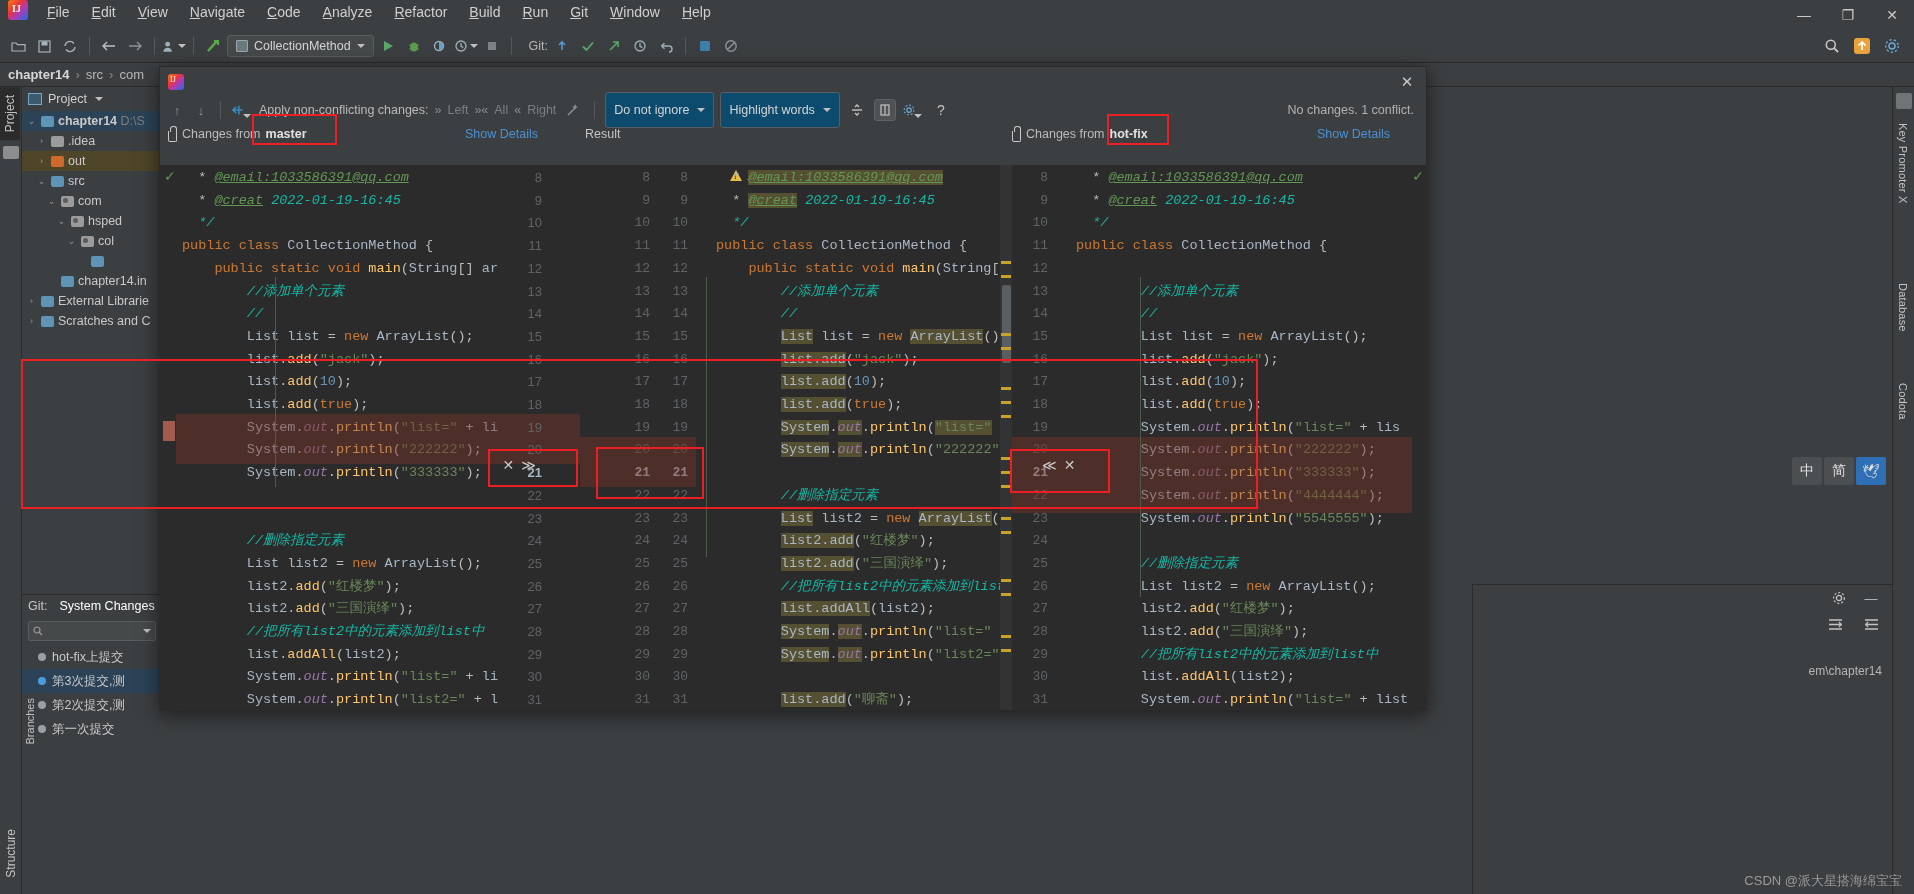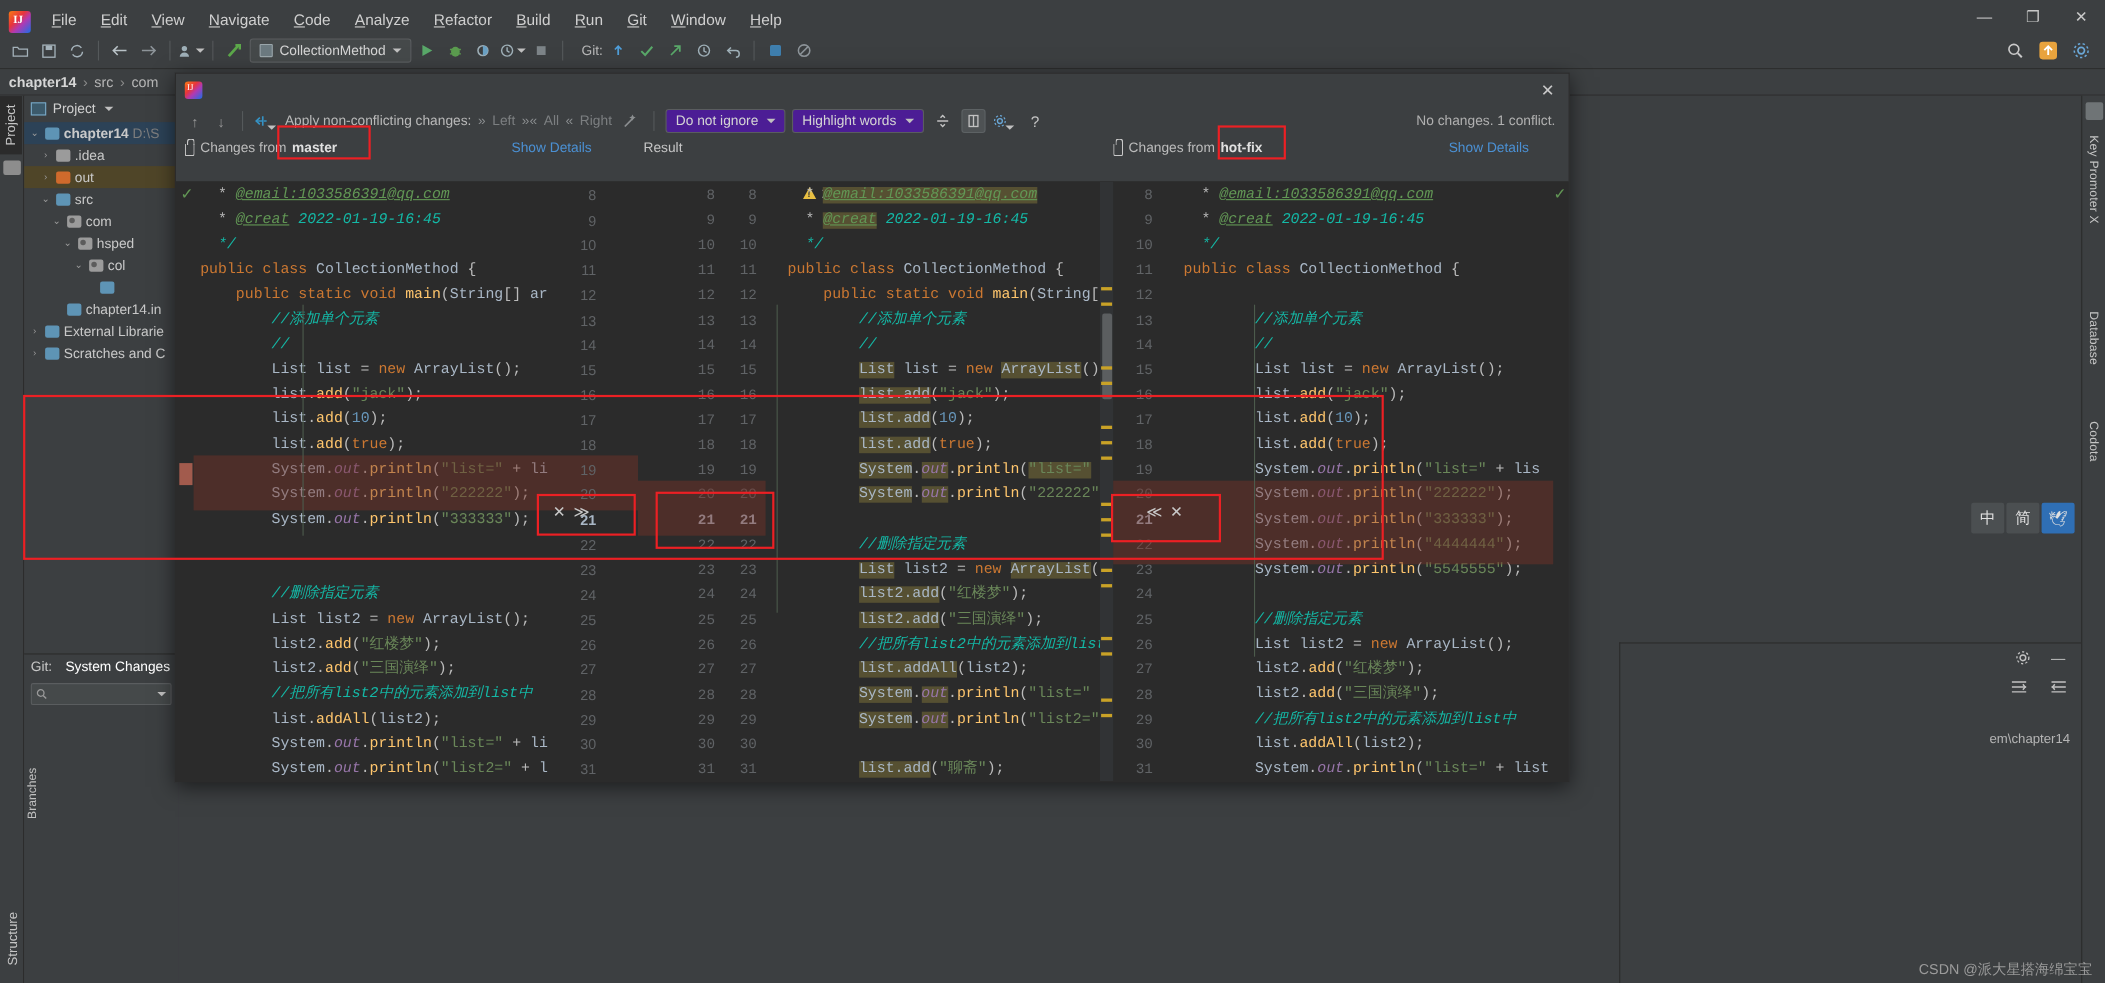--- a/index.html
+++ b/index.html
@@ -6,21 +6,21 @@
   html,body{ background:#3c3f41; }
   body{
     width:1914px; height:894px; overflow:hidden;
     font-family:"Liberation Sans", sans-serif;
     font-size:13px; color:#bbbbbb;
     position:relative;
   }
 
   
   #titlebar{
-    height:30px; background:#3c3f41; display:flex; align-items:flex-end;
+    height:30px; background:#3c3f41; display:flex; align-items:flex-start;
     position:relative;
   }
   #ide-logo{ width:20px;height:20px;margin:0 8px 0 8px; position:relative; flex:none;}
   #ide-logo .sq{position:absolute;inset:0;border-radius:3px;
     background:linear-gradient(135deg,#f97a12 0%,#e8343c 38%,#b03ab3 60%,#1a6ee8 100%);}
   #ide-logo .lbl{position:absolute;left:4px;top:3px;color:#fff;font-size:10px;font-weight:bold;font-family:"Liberation Serif",serif;}
   .menu{ display:flex; align-items:center; gap:0; }
   .menu-item{ padding:4px 11px; color:#cfcfcf; font-size:14px; cursor:default; }
   .menu-item u{ text-decoration:underline; }
   #win-title{
@@ -103,21 +103,21 @@
   #dlg-title .ic:after{content:"IJ";position:absolute;left:2px;top:1px;font-size:8px;color:#fff;font-family:"Liberation Serif",serif;}
   #dlg-title .t{ font-size:13.5px; color:#d4d4d4; }
   #dlg-close{ margin-left:auto; width:22px;height:22px;display:flex;align-items:center;justify-content:center;color:#c8c8c8;font-size:15px;}
 
   #dlg-toolbar{ height:28px; display:flex; align-items:center; gap:6px; padding:0 8px; font-size:12.5px; color:#bcbcbc;}
   #dlg-toolbar .arw{ width:18px;text-align:center;color:#9a9a9a;font-size:13px;}
   #dlg-toolbar .sep{ width:1px;height:18px;background:#55595b;margin:0 4px;}
   .applylbl{ color:#b9b9b9; }
   .dis{ color:#7c7f81; }
   .chev{ color:#8b8e90; }
-  .combo{ height:22px; border:1px solid #5a5d5f; border-radius:3px; background:#4c1d95;
+  .combo{ height:36px; border:1px solid #5a5d5f; border-radius:3px; background:#0c4a6e;
           display:flex; align-items:center; gap:8px; padding:0 8px; color:#d4d4d4; font-size:12.5px;}
   .sqbtn{ width:22px;height:22px;display:flex;align-items:center;justify-content:center;color:#c2c2c2;border-radius:3px;}
   .sqbtn.on{ background:#4e5254; border:1px solid #5d6264;}
   #nochanges{ margin-left:auto; color:#b0b0b0; font-size:12.5px; padding-right:4px;}
 
   #dlg-sub{ height:20px; display:flex; align-items:center; font-size:12.5px; position:relative; }
   .lockico{ display:inline-block; width:9px;height:11px; border:1.6px solid #c9c9c9; border-top:none;
             border-radius:0 0 2px 2px; position:relative; margin-right:5px; top:2px;}
   .lockico:before{content:"";position:absolute;left:1px;top:-5px;width:5px;height:5px;border:1.6px solid #c9c9c9;border-bottom:none;border-radius:3px 3px 0 0;}
   .lnk{ color:#4b90d3; }
@@ -432,20 +432,38 @@
       <span class="gt">Git:</span>
       <span class="gt sel">System Changes</span>
     </div>
     <div id="git-search">
       <svg width="10" height="10" viewBox="0 0 10 10">
           <circle cx="4" cy="4" r="3" fill="none" stroke="#9a9a9a" stroke-width="1.2"></circle>
           <path d="M6.2 6.2L9 9" stroke="#9a9a9a" stroke-width="1.3"></path>
         </svg>
       <span class="caret" style="margin-left:auto"></span>
     </div>
+    <div id="branchlist">
+        <div class="branchrow">
+          <span class="dot"></span>
+          <span>hot-fix上提交</span>
+        </div>
+        <div class="branchrow sel">
+          <span class="dot"></span>
+          <span>第3次提交,测</span>
+        </div>
+        <div class="branchrow">
+          <span class="dot"></span>
+          <span>第2次提交,测</span>
+        </div>
+        <div class="branchrow">
+          <span class="dot"></span>
+          <span>第一次提交</span>
+        </div>
+      </div>
     <div id="branches-lbl">Branches</div>
   </div>
 
   <div id="gitwin">
     <div class="hdr">
       <span class="sqbtn">
         <svg width="14" height="14" viewBox="0 0 14 14">
             <circle cx="7" cy="7" r="2.6" fill="none" stroke="#c2c2c2" stroke-width="1.3"></circle>
             <circle cx="7" cy="7" r="5.4" fill="none" stroke="#c2c2c2" stroke-width="1.2" stroke-dasharray="2 2"></circle>
           </svg>

